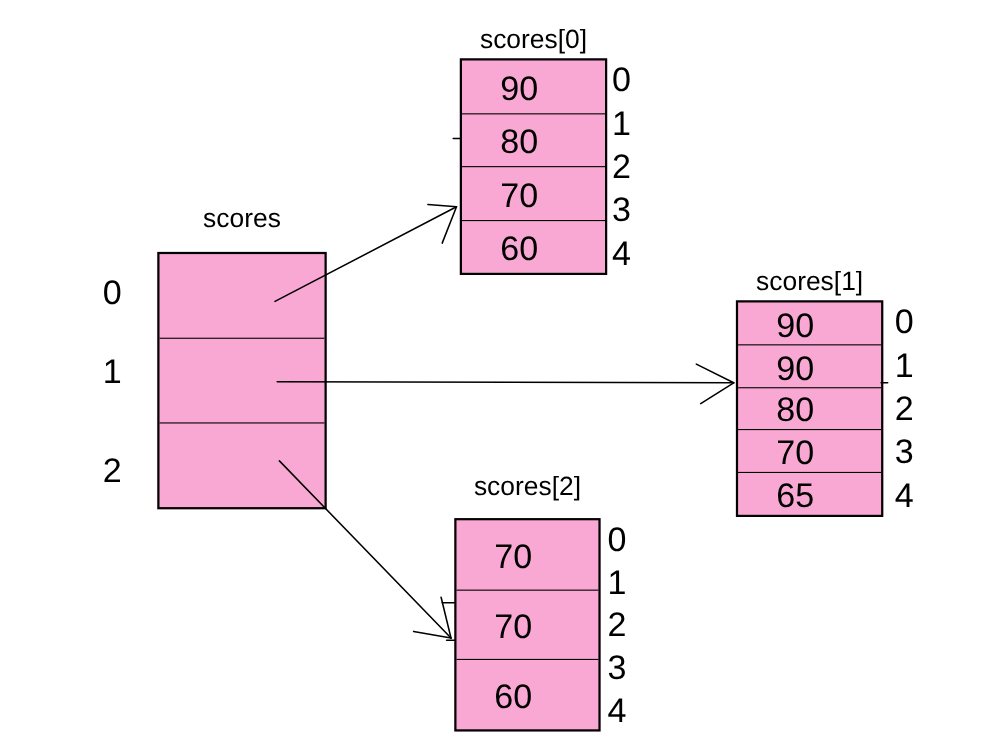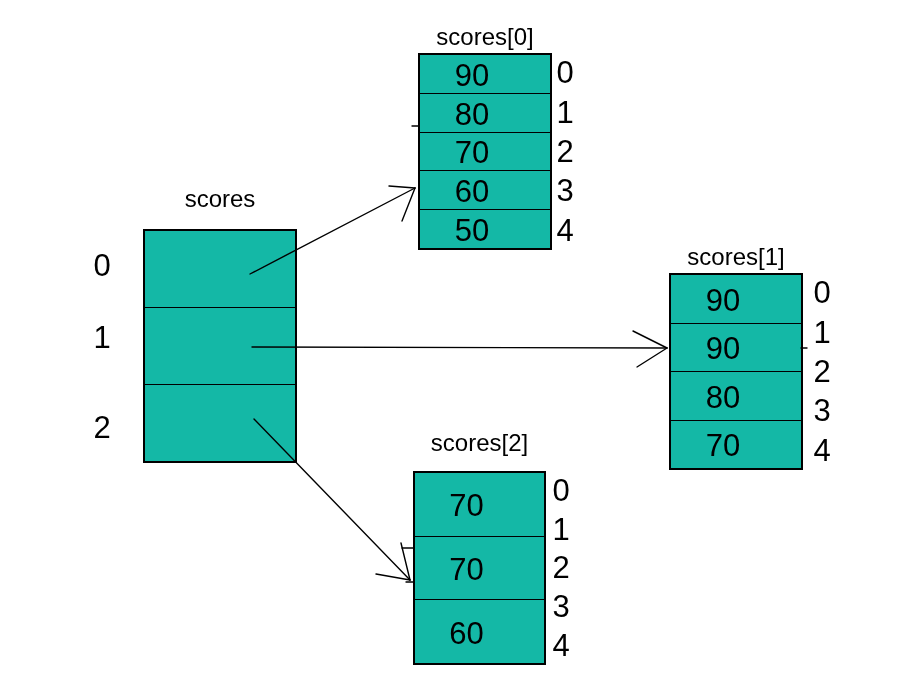--- a/index.html
+++ b/index.html
@@ -18,21 +18,21 @@
     line-height: 30px;
     text-align: center;
     white-space: nowrap;
   }
   .array-box {
     position: absolute;
     border: 2px solid #000000;
     box-sizing: border-box;
     display: flex;
     flex-direction: column;
-    background: #14b8a6;
+    background: #f9a8d4;
   }
   .array-box .cell {
     flex: 1;
     display: flex;
     align-items: center;
     justify-content: center;
     box-sizing: border-box;
   }
   .array-box .cell + .cell { border-top: 1.5px solid #000000; }
   .array-box .cell .val {
@@ -90,23 +90,20 @@
       </div>
     <div class="cell">
         <span class="val">80</span>
       </div>
     <div class="cell">
         <span class="val">70</span>
       </div>
     <div class="cell">
         <span class="val">60</span>
       </div>
-    <div class="cell">
-        <span class="val">50</span>
-      </div>
   </div>
 
   <div class="index-col" style="left:545px; top:53px; width:40px; height:197px;">
     <div class="idx">0</div>
     <div class="idx">1</div>
     <div class="idx">2</div>
     <div class="idx">3</div>
     <div class="idx">4</div>
   </div>
 
@@ -117,20 +114,23 @@
         <span class="val">90</span>
       </div>
     <div class="cell">
         <span class="val">90</span>
       </div>
     <div class="cell">
         <span class="val">80</span>
       </div>
     <div class="cell">
         <span class="val">70</span>
+      </div>
+    <div class="cell">
+        <span class="val">65</span>
       </div>
   </div>
 
   <div class="index-col" style="left:802px; top:273px; width:40px; height:197px;">
     <div class="idx">0</div>
     <div class="idx">1</div>
     <div class="idx">2</div>
     <div class="idx">3</div>
     <div class="idx">4</div>
   </div>

